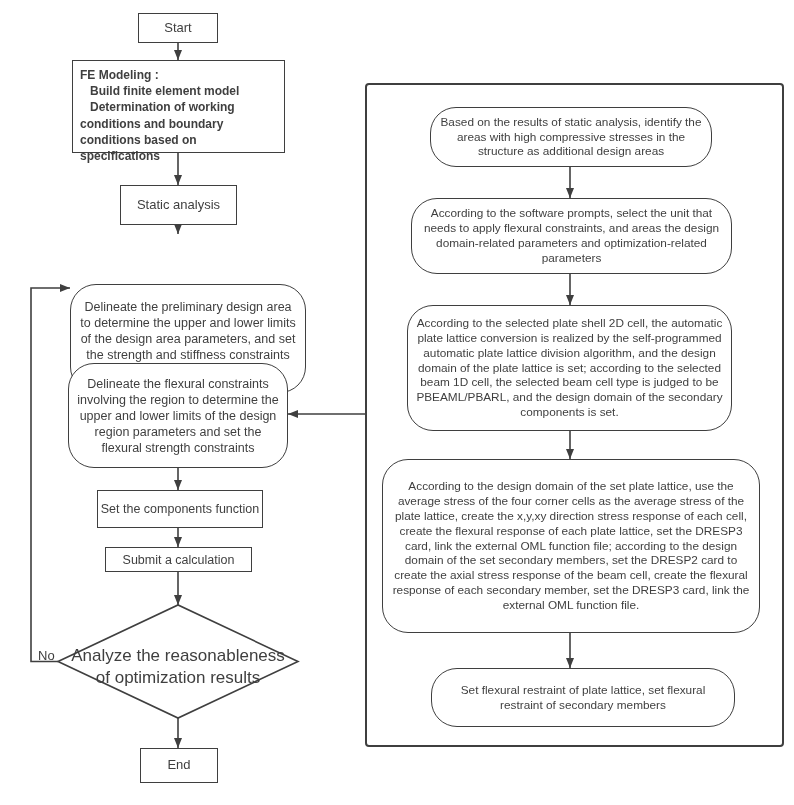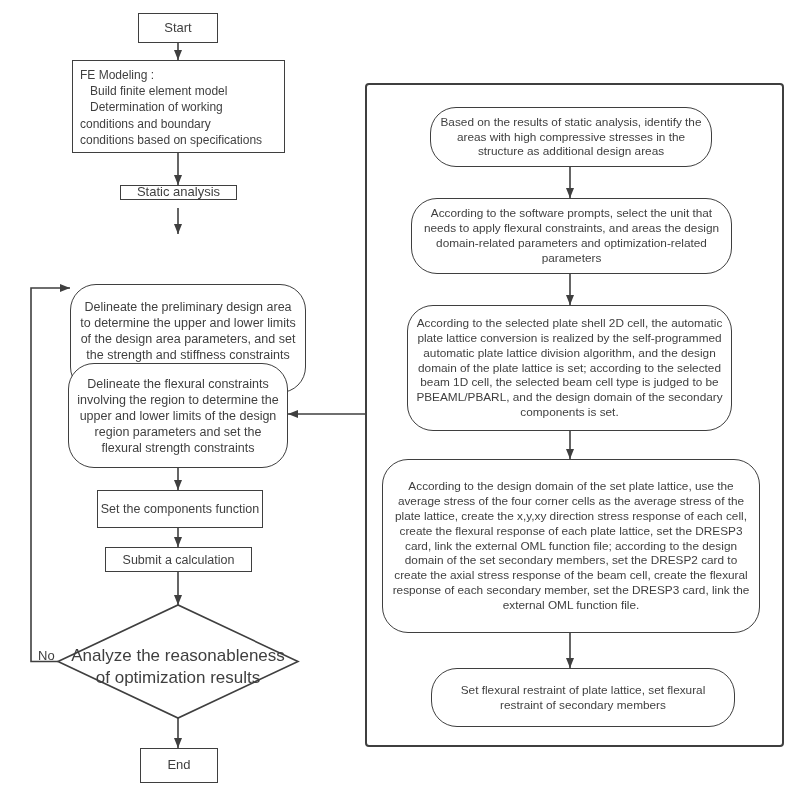--- a/index.html
+++ b/index.html
@@ -107,27 +107,27 @@
     <line x1="570" y1="431" x2="570" y2="459" marker-end="url(#arrow)"></line>
     <line x1="570" y1="633" x2="570" y2="668" marker-end="url(#arrow)"></line>
 
     <polygon class="diamond" points="58,661.5 178,605 298,661.5 178,718"></polygon>
   </svg>
 
   <div class="container-frame" style="left:365px; top:83px; width:419px; height:664px;"></div>
 
   <div class="node rounded fs13 nowrap" style="left:138px; top:13px; width:80px; height:30px;">Start</div>
 
-  <div class="node fe-text" style="left:72px; top:60px; width:213px; height:93px;">FE Modeling :
+  <div class="node fe-text" style="left:72px; top:60px; width:213px; height:93px;font-weight:bold;">FE Modeling :
    Build finite element model
    Determination of working
 conditions and boundary
 conditions based on specifications</div>
 
-  <div class="node fs13 nowrap" style="left:120px; top:185px; width:117px; height:15px;">Static analysis</div>
+  <div class="node fs13 nowrap" style="left:120px; top:185px; width:117px; height:40px;">Static analysis</div>
 
   <div class="node fs125 pad" style="left:70px; top:244px; width:236px; height:109px;margin-top:40px;">Delineate the preliminary design area to determine the upper and lower limits of the design area parameters, and set the strength and stiffness constraints as required</div>
 
   <div class="node fs125 pad" style="left:68px; top:363px; width:220px; height:105px;">Delineate the flexural constraints involving the region to determine the upper and lower limits of the design region parameters and set the flexural strength constraints</div>
 
   <div class="node fs125 nowrap" style="left:97px; top:490px; width:166px; height:38px;">Set the components function</div>
 
   <div class="node fs125 nowrap" style="left:105px; top:547px; width:147px; height:25px;">Submit a calculation</div>
 
   <div class="diamond-label" style="left:68px; top:645px; width:220px;">Analyze the reasonableness of optimization results</div>

